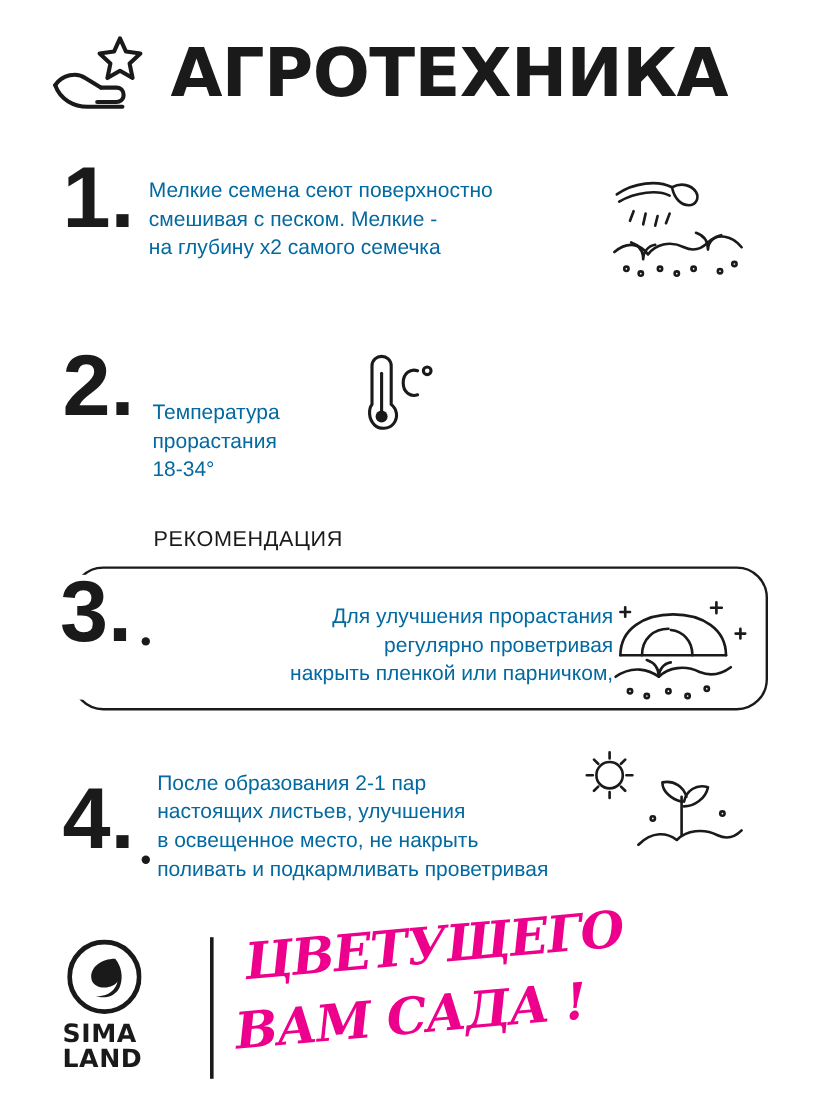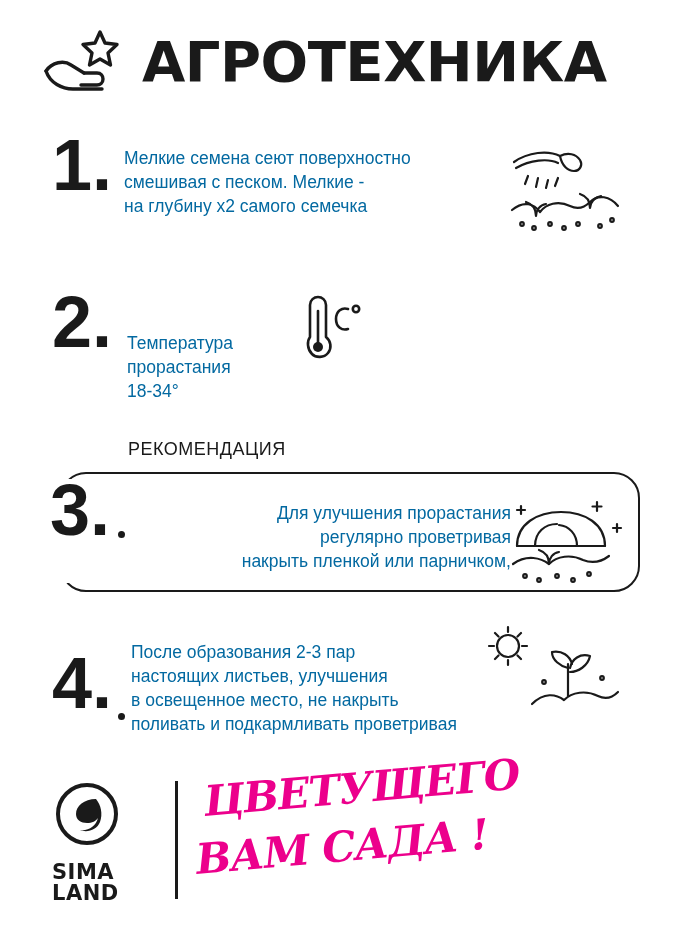--- a/index.html
+++ b/index.html
@@ -140,21 +140,21 @@
     top: 8px;
     width: 110px;
     text-align: left;
   }
   .brand-mark { width: 62px; height: 62px; display:block; margin-left: 4px;}
   .brand-name {
     font-size: 21px;
     font-weight: bold;
     line-height: 1.02;
     letter-spacing: 0.5px;
-    margin-top: 17px;
+    margin-top: 6px;
     color: #1a1a1a;
     font-family: "DejaVu Sans", sans-serif;
   }
   .divider {
     position: absolute;
     left: 175px;
     top: 6px;
     width: 3px;
     height: 118px;
     background: #1a1a1a;
@@ -279,21 +279,21 @@
         <path d="M92 8 l0 9 M87.5 12.5 l9 0"></path>
         <path d="M112 30 l0 8 M108 34 l8 0"></path>
       </svg>
     </div>
   </div>
 
   <div class="step" id="step4">
     <div class="step-num">4.</div>
     <div class="bullet" style="left:118px; top:95px;"></div>
     <div class="step-text">
-      <div>После образования 2-3 пар</div>
+      <div>После образования 2-1 пар</div>
       <div>настоящих листьев, улучшения</div>
       <div>в освещенное место, не накрыть</div>
       <div class="nowrap">поливать и подкармливать проветривая</div>
     </div>
     <div class="art">
       <svg viewBox="0 0 170 88" width="170" height="88" fill="none" stroke="#1a1a1a" stroke-width="2.2" stroke-linecap="round" stroke-linejoin="round">
         <circle cx="48" cy="22" r="11"></circle>
         <path d="M48 3 L48 8 M48 36 L48 41 M29 22 L34 22 M62 22 L67 22
                  M35 9 L38.5 12.5 M57.5 31.5 L61 35 M35 35 L38.5 31.5 M57.5 12.5 L61 9"></path>
         <path d="M108 72 L108 40"></path>

